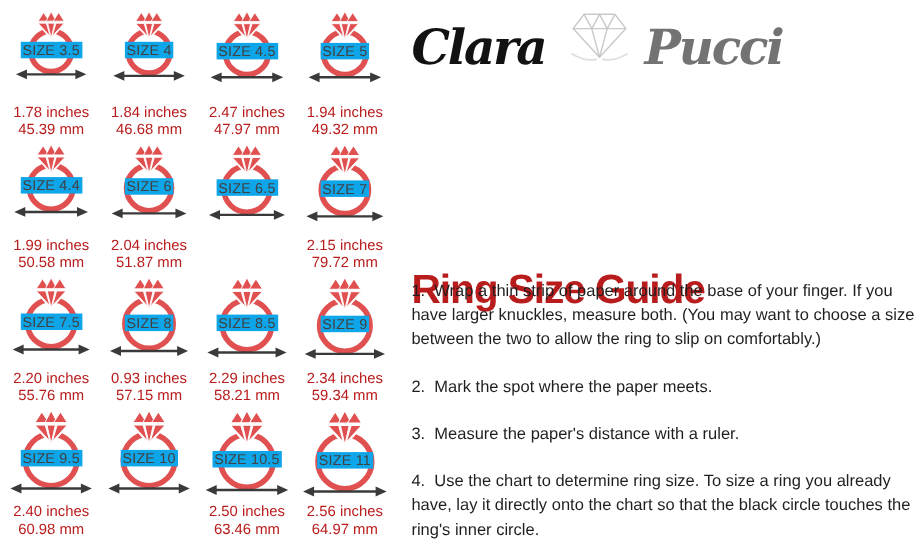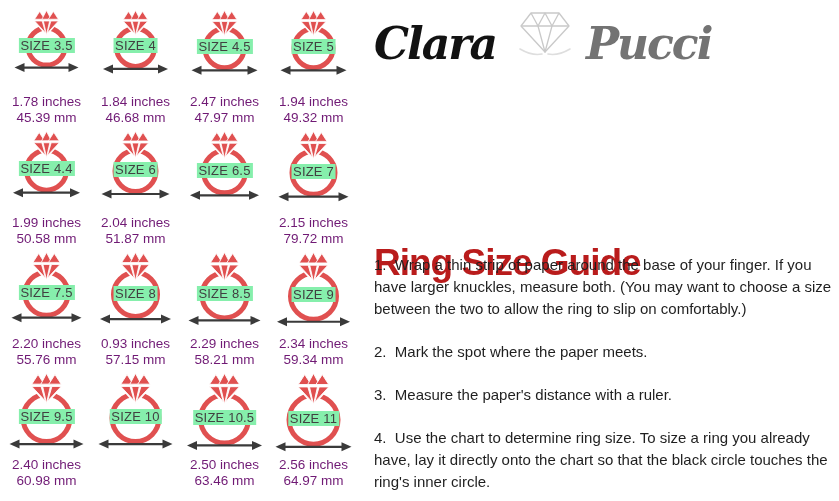--- a/index.html
+++ b/index.html
@@ -14,25 +14,25 @@
     position:absolute; left:2px; top:8px;
     display:grid;
     grid-template-columns:repeat(4, 89px);
     grid-template-rows:repeat(4, 121px);
   }
   .cell { width:89px; display:flex; flex-direction:column; align-items:center; }
   .ring-wrap { position:relative; width:89px; height:85px; overflow:visible; flex:0 0 85px; }
   .ring-wrap svg { position:absolute; left:0; top:0; overflow:visible; }
   .size-label {
     position:absolute; left:50%; transform:translateX(-50%);
-    background:#86efac; padding:0 2px; white-space:nowrap;
+    background:#0ea5e9; padding:0 2px; white-space:nowrap;
     font-size:13px; color:#414141; letter-spacing:0.2px;
   }
   .meas {
-    text-align:center; font-size:13.5px; line-height:16px; color:#701a75;
+    text-align:center; font-size:13.5px; line-height:16px; color:#b91c1c;
     margin-top:1px;
   }
 
   
   .logo { position:absolute; left:372px; top:6px; width:467px; height:100px; }
   .brand-word {
     position:absolute; font-family:"DejaVu Serif", serif;
     font-style:italic; font-weight:bold; font-size:44px; line-height:1;
     letter-spacing:-2px;
   }

